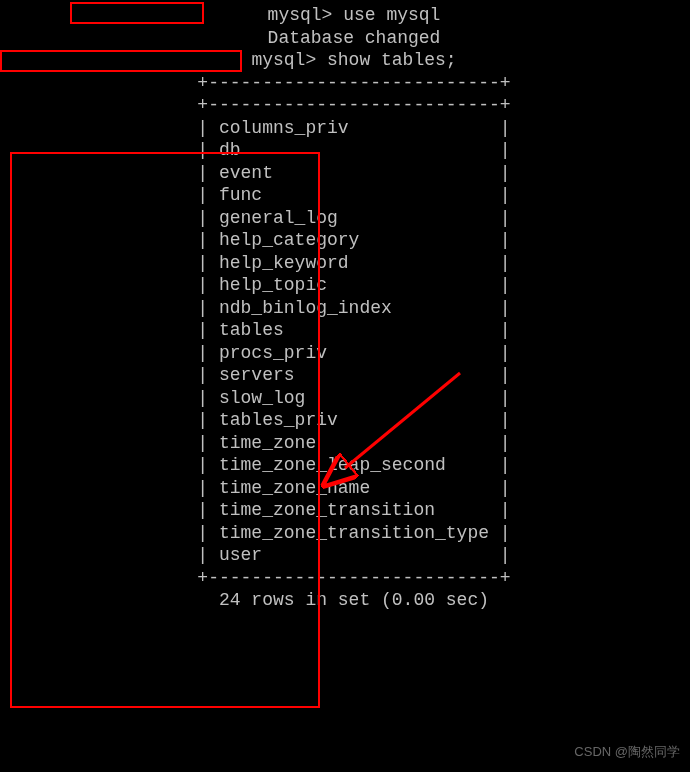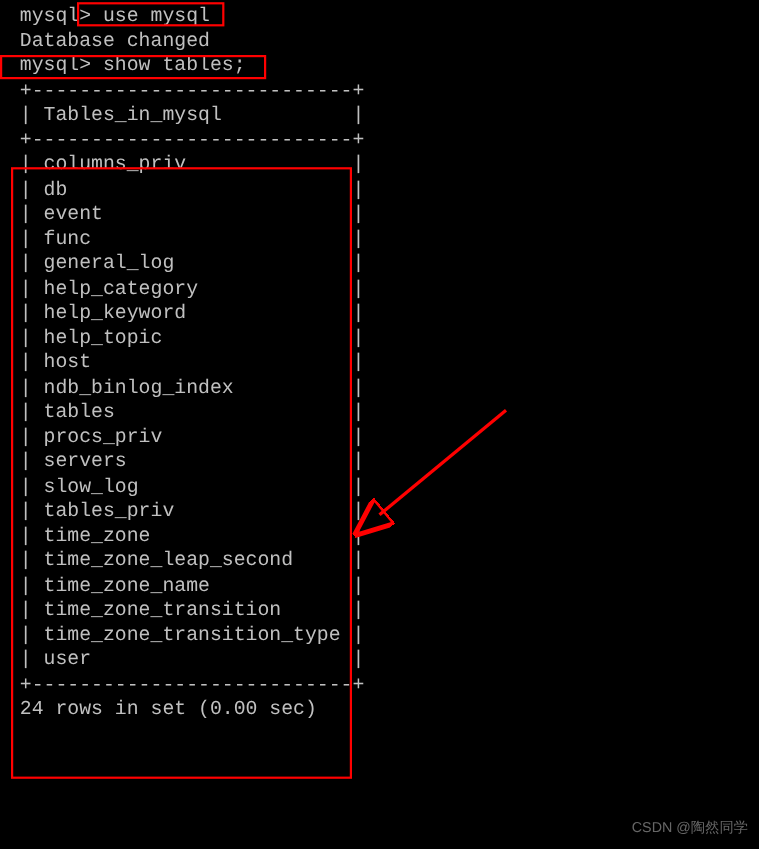--- a/index.html
+++ b/index.html
@@ -63,41 +63,40 @@
       position: absolute;
       right: 10px;
       bottom: 30px;
       color: #333;
       font-size: 13px;
       font-family: sans-serif;
       opacity: 0.6;
     }
     .terminal {
       padding-left: 18px;
+      text-align: center;
     }
   </style>
 </head>
 <body>
 
 <div class="terminal">
   <div class="line"><span>mysql&gt;</span><span> use mysql</span></div>
   <div class="line">Database changed</div>
   <div class="line"><span>mysql&gt;</span><span> show tables;</span></div>
   <div class="line">+---------------------------+</div>
-  <div class="line">| Tables_in_mysql           |</div>
   <div class="line">+---------------------------+</div>
   <div class="line">| columns_priv              |</div>
   <div class="line">| db                        |</div>
   <div class="line">| event                     |</div>
   <div class="line">| func                      |</div>
   <div class="line">| general_log               |</div>
   <div class="line">| help_category             |</div>
   <div class="line">| help_keyword              |</div>
   <div class="line">| help_topic                |</div>
-  <div class="line">| host                      |</div>
   <div class="line">| ndb_binlog_index          |</div>
   <div class="line">| tables                    |</div>
   <div class="line">| procs_priv                |</div>
   <div class="line">| servers                   |</div>
   <div class="line">| slow_log                  |</div>
   <div class="line">| tables_priv               |</div>
   <div class="line">| time_zone                 |</div>
   <div class="line">| time_zone_leap_second     |</div>
   <div class="line">| time_zone_name            |</div>
   <div class="line">| time_zone_transition      |</div>

